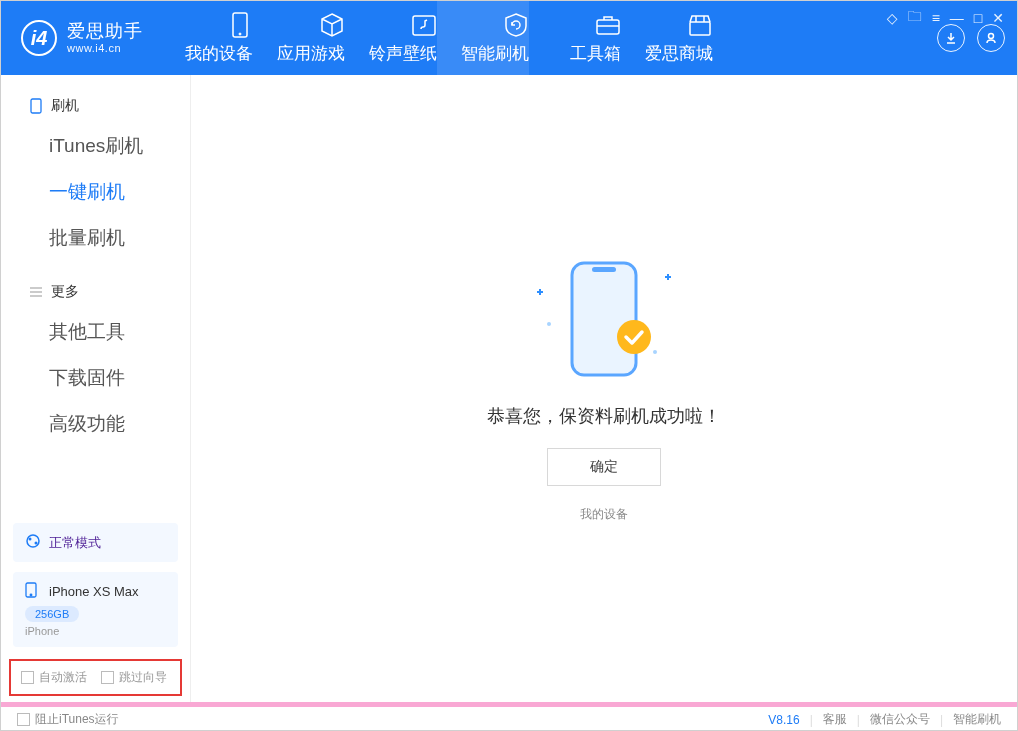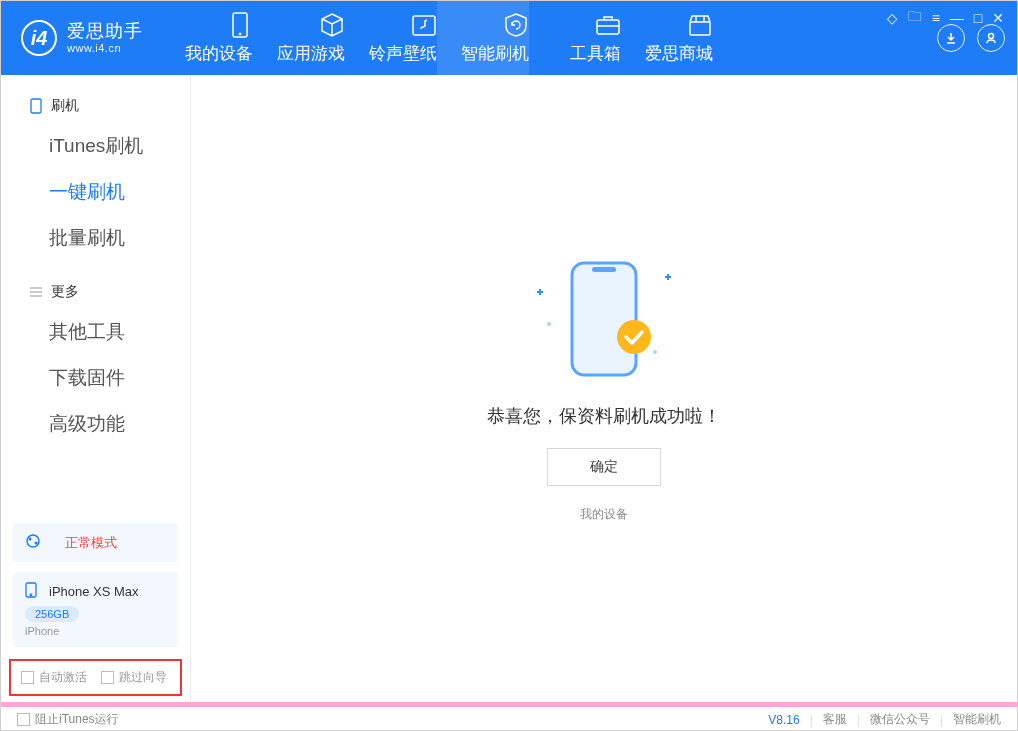--- a/index.html
+++ b/index.html
@@ -26,21 +26,21 @@
 .body { display: flex; height: calc(731px - 74px - 30px); }
 .sidebar { width: 190px; border-right: 1px solid #eee; display: flex; flex-direction: column; }
 .side-section { padding-top: 14px; }
 .side-title { display: flex; align-items: center; gap: 8px; padding: 8px 28px; font-size: 14px; color: #333; }
 .side-title .ico { width: 14px; height: 14px; display: inline-flex; align-items: center; justify-content: center; color: #1e7cf6; }
 .side-items { }
 .side-item { padding: 10px 18px 10px 48px; font-size: 19px; color: #555; cursor: pointer; }
 .side-item.active { color: #1e7cf6; }
 
 .device-panel { margin-top: auto; padding: 12px; display: flex; flex-direction: column; gap: 10px; }
-.dev-card { background: #f3f8ff; border-radius: 4px; padding: 10px 12px; font-size: 13px; color: #ef4444; display: flex; align-items: center; gap: 24px; }
+.dev-card { background: #f3f8ff; border-radius: 4px; padding: 10px 12px; font-size: 13px; color: #4c1d95; display: flex; align-items: center; gap: 8px; }
 .dev-card2 { background: #f3f8ff; border-radius: 4px; padding: 10px 12px; }
 .dev-name { font-size: 13px; font-weight: normal; color: #333; display: flex; align-items: center; gap: 12px; }
 .capacity-pill { display: inline-block; background: #dceaff; color: #1e7cf6; font-size: 11px; padding: 2px 10px; border-radius: 10px; margin-top: 5px; }
 .dev-sub { font-size: 11px; color: #999; margin-top: 3px; }
 
 .options-row { border: 2px solid #e53935; padding: 8px 10px; margin: 0 8px 6px 8px; display: flex; gap: 14px; align-items: center; }
 .chk { width: 13px; height: 13px; border: 1px solid #bbb; display: inline-block; margin-right: 5px; vertical-align: middle; }
 .opt-label { font-size: 12px; color: #999; display: flex; align-items: center; cursor: pointer; }
 
 

